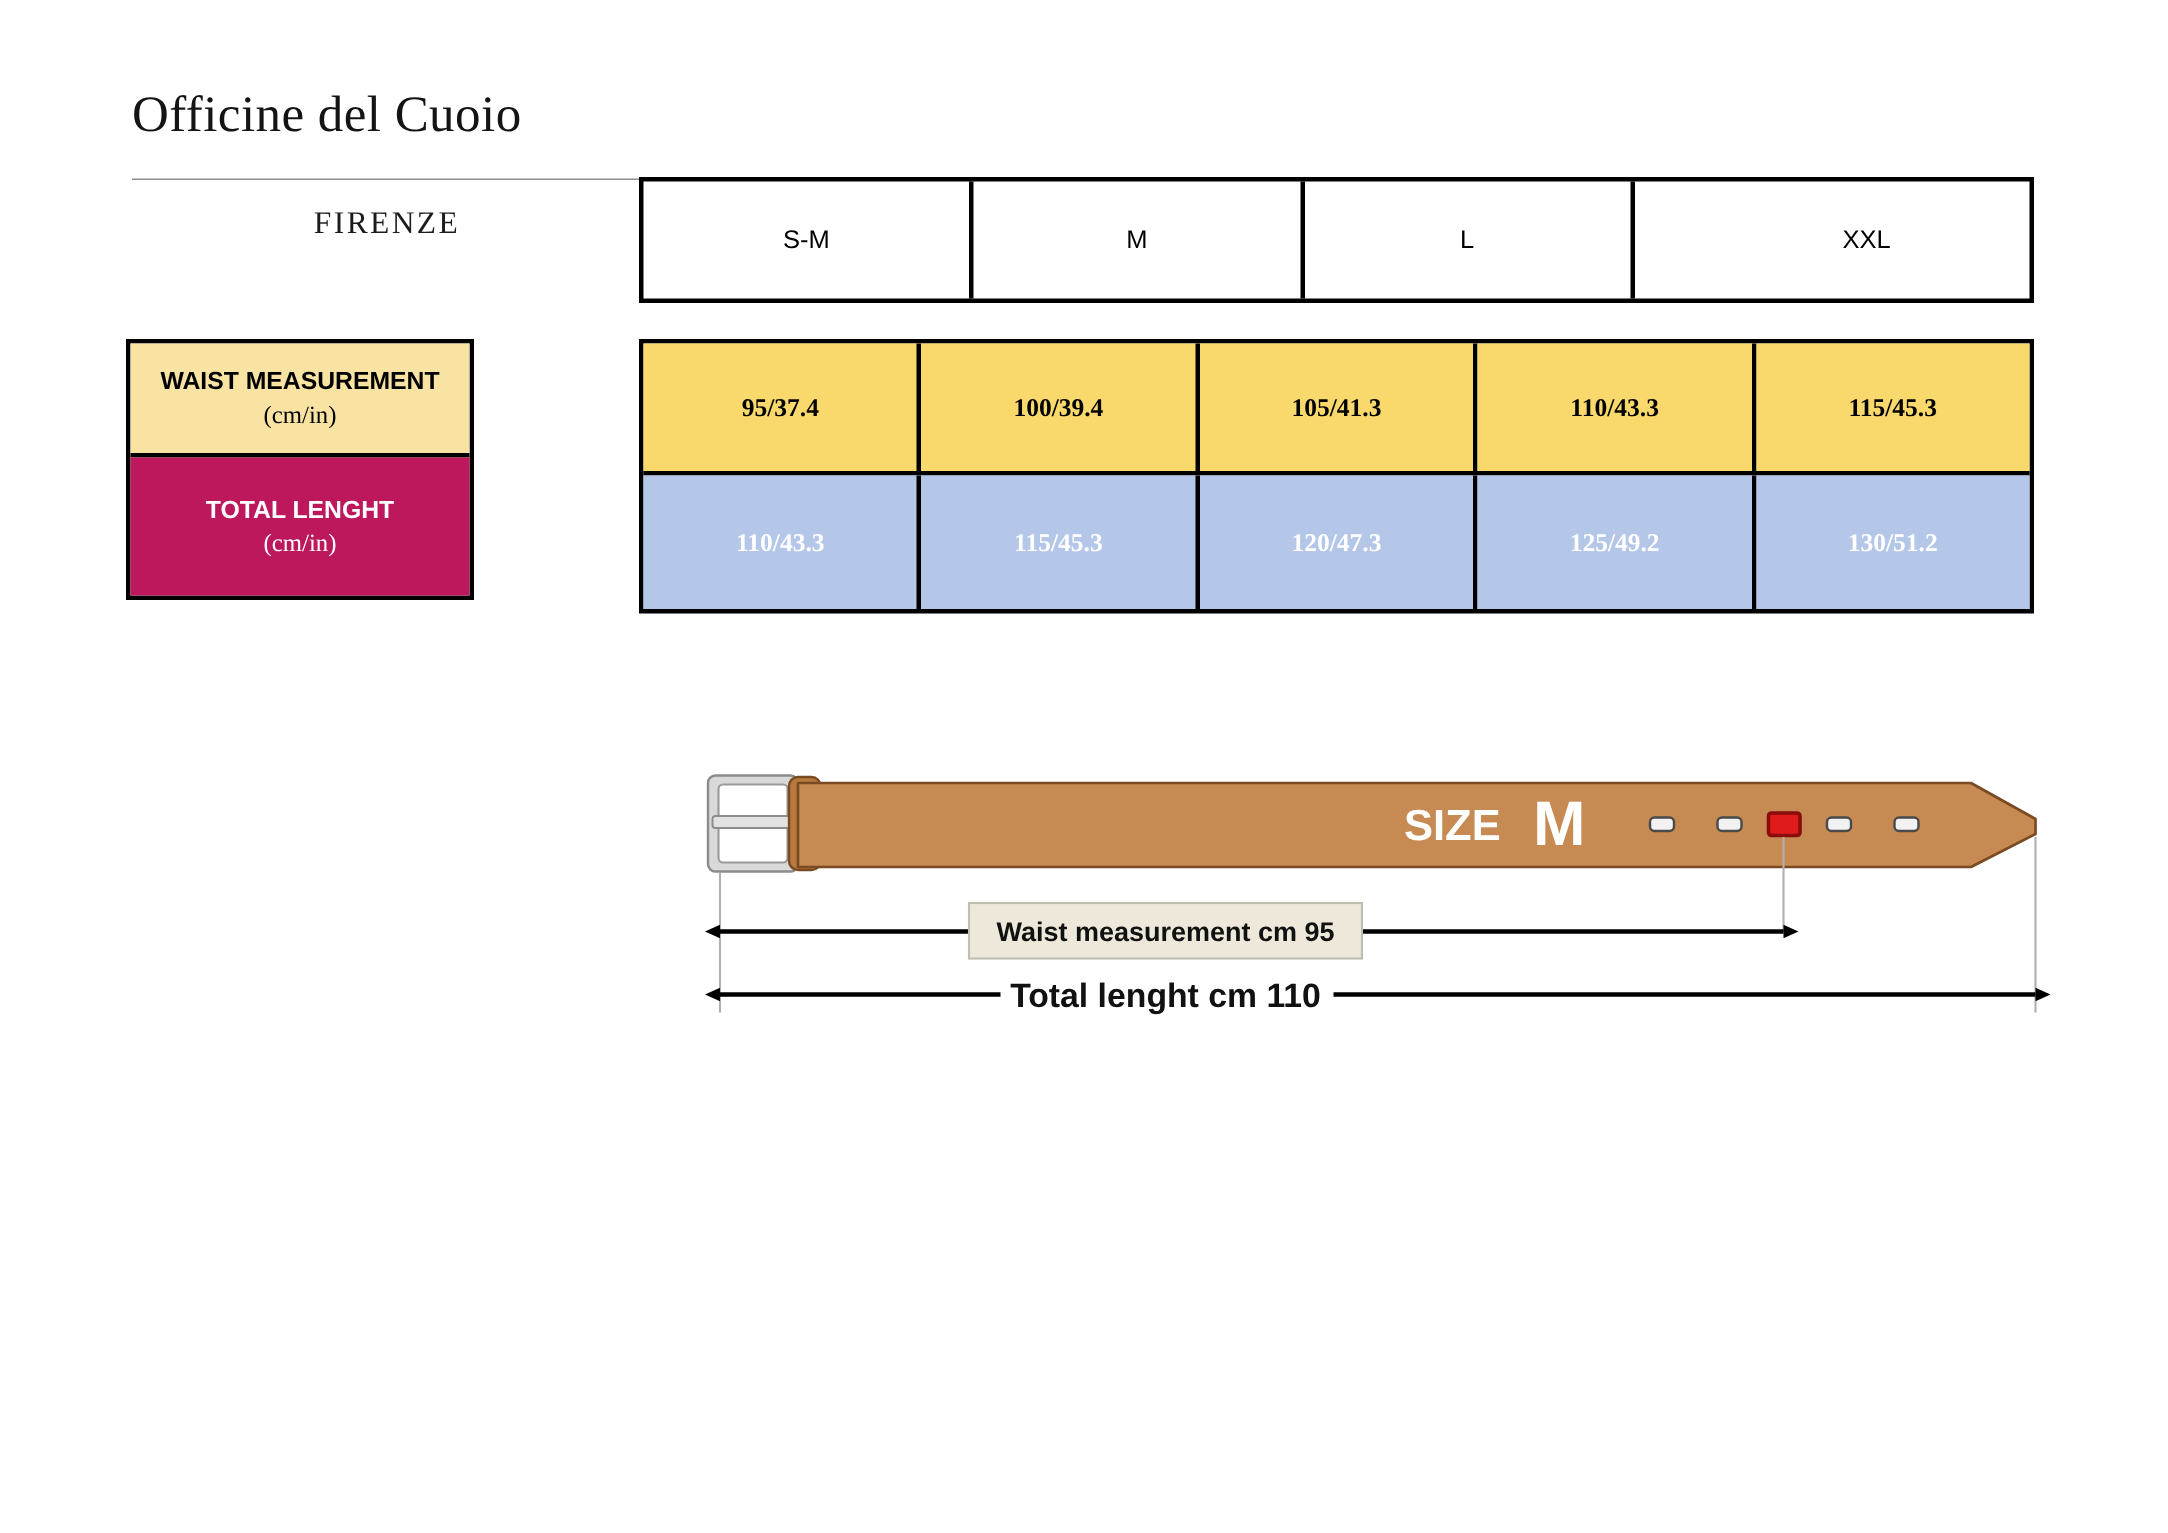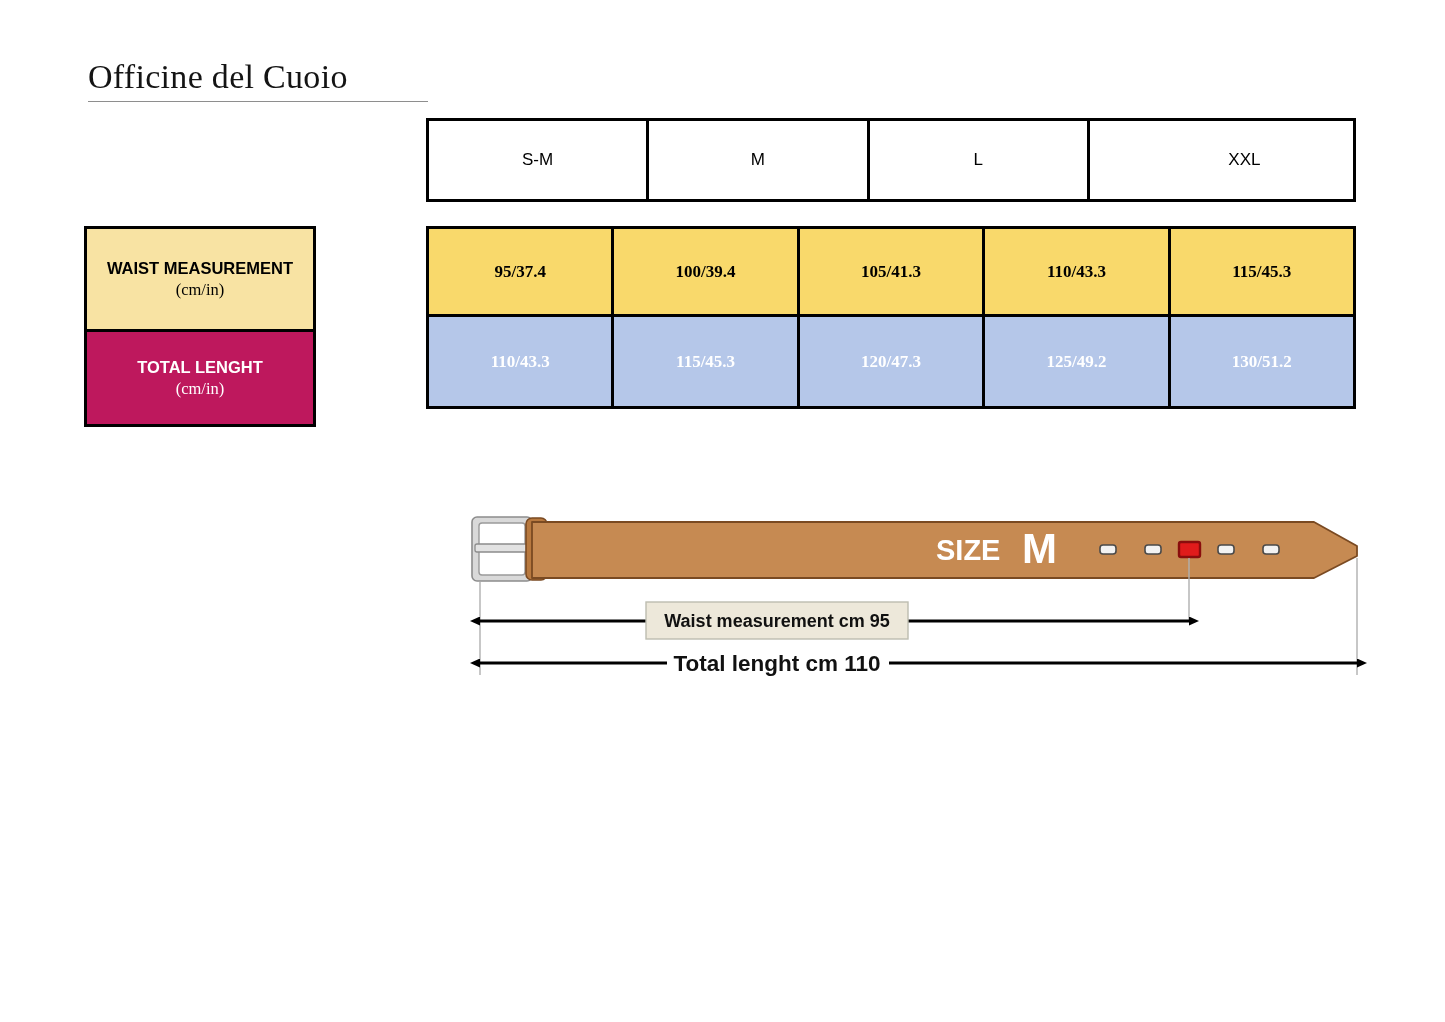--- a/index.html
+++ b/index.html
@@ -21,21 +21,21 @@
     left: 88px;
     top: 58px;
     width: 340px;
   }
   #brand-name {
     font-family: "Liberation Serif", serif;
     font-size: 34px;
     color: #141414;
     letter-spacing: 0.3px;
     line-height: 1.1;
-    padding-bottom: 6px;
+    padding-bottom: 24px;
     border-bottom: 1.5px solid #8e8e8e;
     text-align: left;
     white-space: nowrap;
   }
   #brand-city {
     font-family: "Liberation Serif", serif;
     font-size: 21px;
     color: #1b1b1b;
     letter-spacing: 1.6px;
     text-align: center;
@@ -46,21 +46,21 @@
   #row-label-box {
     position: absolute;
     left: 84px;
     top: 226px;
     width: 232px;
     border: 3px solid #000000;
     box-sizing: border-box;
   }
   .row-label {
     box-sizing: border-box;
-    height: 103px;
+    height: 76px;
     display: flex;
     flex-direction: column;
     align-items: center;
     justify-content: center;
     font-size: 16.5px;
     font-weight: bold;
     line-height: 1.35;
     text-align: center;
   }
   .row-label .sub {
@@ -172,20 +172,21 @@
     font-family: "Liberation Sans", sans-serif;
     font-size: 22.5px;
     fill: #111111;
   }
 </style>
 </head>
 <body>
 
 <div id="brand">
   <div id="brand-name">Officine del Cuoio</div>
+  <div id="brand-city">FIRENZE</div>
 </div>
 
 <div id="row-label-box">
   <div class="row-label" id="label-waist">
     <span>WAIST MEASUREMENT</span>
     <span class="sub">(cm/in)</span>
   </div>
   <div class="row-label" id="label-length">
     <span>TOTAL LENGHT</span>
     <span class="sub">(cm/in)</span>

